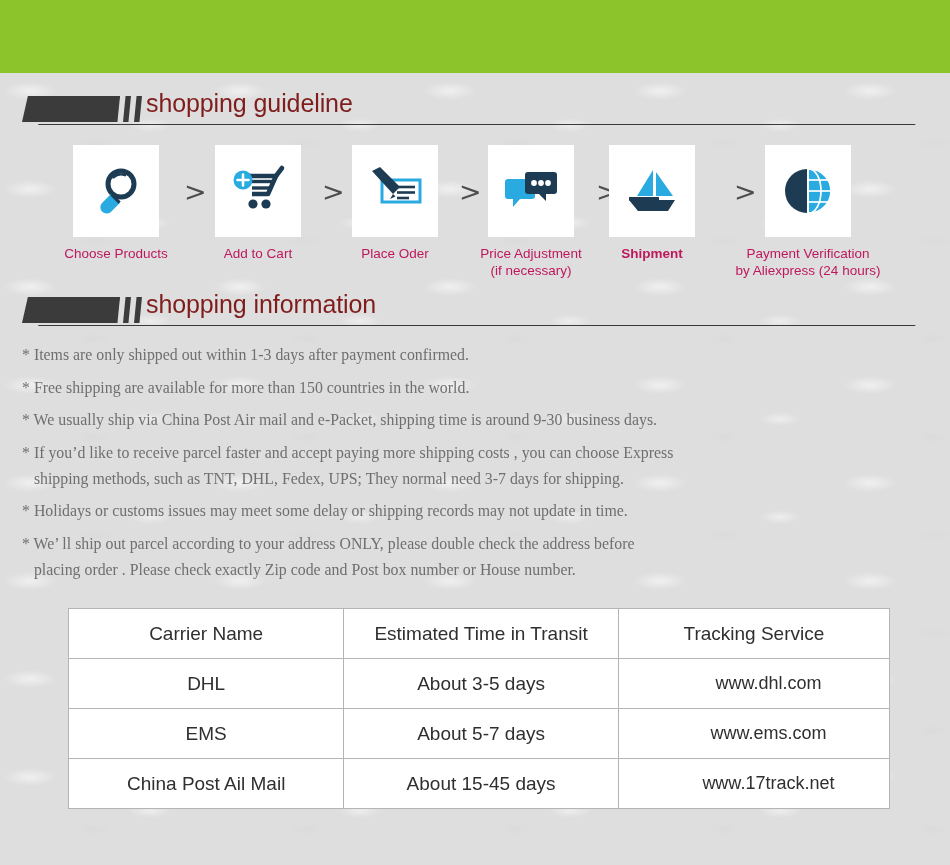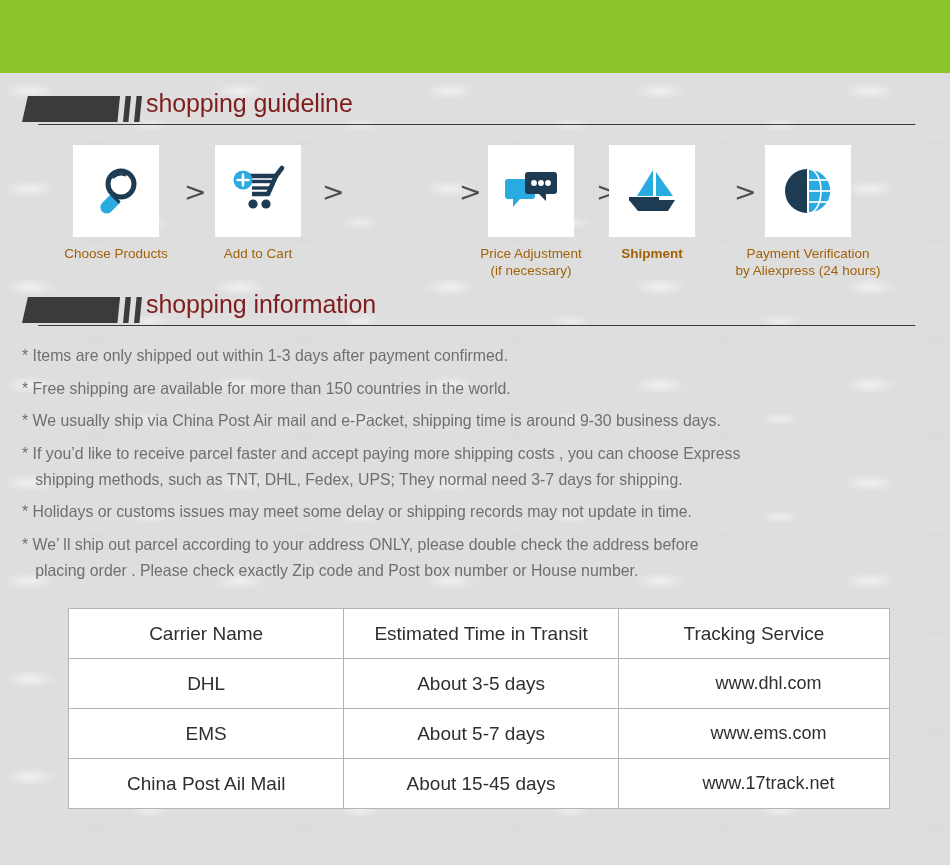--- a/index.html
+++ b/index.html
@@ -101,38 +101,39 @@
     background: #ffffff;
     display: flex;
     align-items: center;
     justify-content: center;
   }
   .step .icon-box svg { display: block; }
   .step .step-label {
     margin-top: 9px;
     font-size: 13.5px;
     line-height: 16.5px;
-    color: #a16207;
+    color: #be185d;
     white-space: pre-line;
   }
   .chev {
     position: absolute;
     top: 38px;
     font-size: 27px;
     color: #4d4d4d;
     font-family: "DejaVu Sans", sans-serif;
     line-height: 1;
   }
 
   
   .info-list {
     position: absolute;
     left: 22px;
     top: 343px;
     width: 910px;
+    font-family: Liberation Serif, serif;
   }
   .info-line {
     font-size: 16.5px;
     line-height: 24px;
     color: #6f6f6f;
     margin-bottom: 8.5px;
     white-space: pre;
     font-stretch: condensed;
     transform: scaleX(0.96);
     transform-origin: left center;
@@ -203,20 +204,33 @@
         <circle cx="25" cy="40" r="4.6" fill="#1d3b53"></circle>
         <circle cx="38" cy="40" r="4.6" fill="#1d3b53"></circle>
         <circle cx="15" cy="16" r="9.5" fill="#29aae1"></circle>
         <path d="M15 10.5 V21.5 M9.5 16 H20.5" stroke="#ffffff" stroke-width="2.6" stroke-linecap="round"></path>
       </svg>
     </div>
     <div class="step-label">Add to Cart</div>
   </div>
   <div class="chev" style="left:322px;">&gt;</div>
 
+  <div class="step" style="left:315px;">
+    <div class="icon-box">
+      <svg width="58" height="54" viewBox="0 0 58 54">
+        <rect x="16" y="16" width="38" height="22" fill="none" stroke="#29aae1" stroke-width="3"></rect>
+        <line x1="31" y1="23" x2="49" y2="23" stroke="#1d3b53" stroke-width="2.6"></line>
+        <line x1="31" y1="28.5" x2="49" y2="28.5" stroke="#1d3b53" stroke-width="2.6"></line>
+        <line x1="31" y1="34" x2="43" y2="34" stroke="#1d3b53" stroke-width="2.6"></line>
+        <path d="M6 7 L14 3 L34 23 L27 30 Z" fill="#1d3b53"></path>
+        <path d="M27 30 L24 35 L29.5 32.5 Z" fill="#1d3b53"></path>
+      </svg>
+    </div>
+    <div class="step-label">Place Oder</div>
+  </div>
   <div class="chev" style="left:459px;">&gt;</div>
 
   <div class="step" style="left:451px;">
     <div class="icon-box">
       <svg width="58" height="50" viewBox="0 0 58 50">
         <path d="M6 13 H30 a3 3 0 0 1 3 3 V30 a3 3 0 0 1 -3 3 H18 L11 41 V33 H6 a3 3 0 0 1 -3 -3 V16 a3 3 0 0 1 3 -3 Z" fill="#29aae1"></path>
         <path d="M26 6 H52 a3 3 0 0 1 3 3 V25 a3 3 0 0 1 -3 3 H44 V35 L37 28 H26 a3 3 0 0 1 -3 -3 V9 a3 3 0 0 1 3 -3 Z" fill="#1d3b53"></path>
         <circle cx="32" cy="17" r="2.9" fill="#ffffff"></circle>
         <circle cx="39" cy="17" r="2.9" fill="#ffffff"></circle>
         <circle cx="46" cy="17" r="2.9" fill="#ffffff"></circle>

